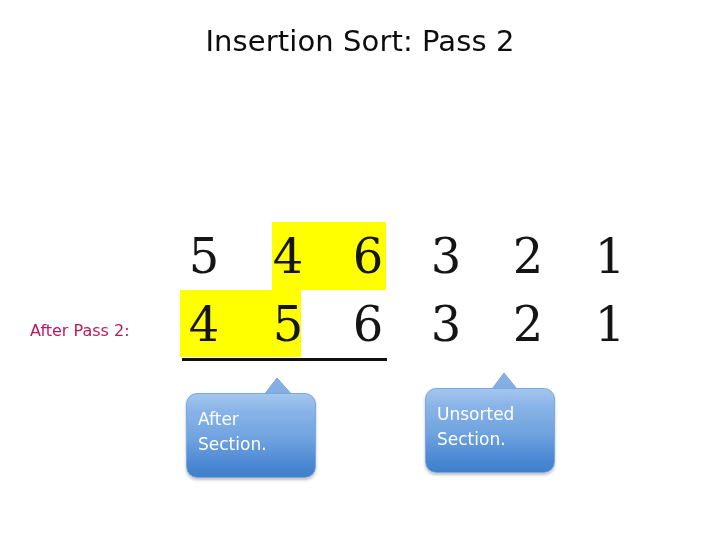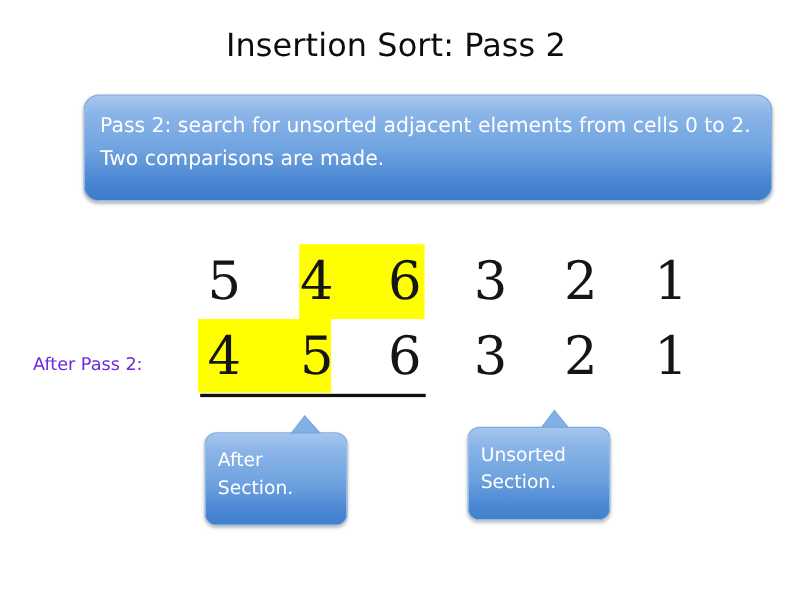--- a/index.html
+++ b/index.html
@@ -130,21 +130,21 @@
     background: #101010;
   }
 
   
   #after-pass-label {
     position: absolute;
     left: 30px;
     top: 320px;
     font-size: 16px;
     line-height: 22px;
-    color: #6d28d9;
+    color: #be185d;
     white-space: nowrap;
   }
 
   
   .section-callout {
     position: absolute;
   }
   .callout-body {
     position: absolute;
     left: 0;
@@ -185,23 +185,20 @@
   #unsorted-callout { left: 425px; top: 372px; width: 132px; height: 103px; }
   #unsorted-callout .callout-tail { left: 62px; }
 </style>
 </head>
 <body>
 
 <div id="slide">
 
   <div id="slide-title">Insertion Sort: Pass 2</div>
 
-  <div id="description-box">
-    <div id="description-text">Pass 2: search for unsorted adjacent elements from cells 0 to 2. Two comparisons  are made.</div>
-  </div>
 
   <div id="number-grid">
 
     <div class="hl" id="highlight-top"></div>
     <div class="hl" id="highlight-bottom"></div>
 
     <div class="grid-row" id="grid-row-top">
       <div class="cell c0">5</div>
       <div class="cell c1">4</div>
       <div class="cell c2">6</div>

